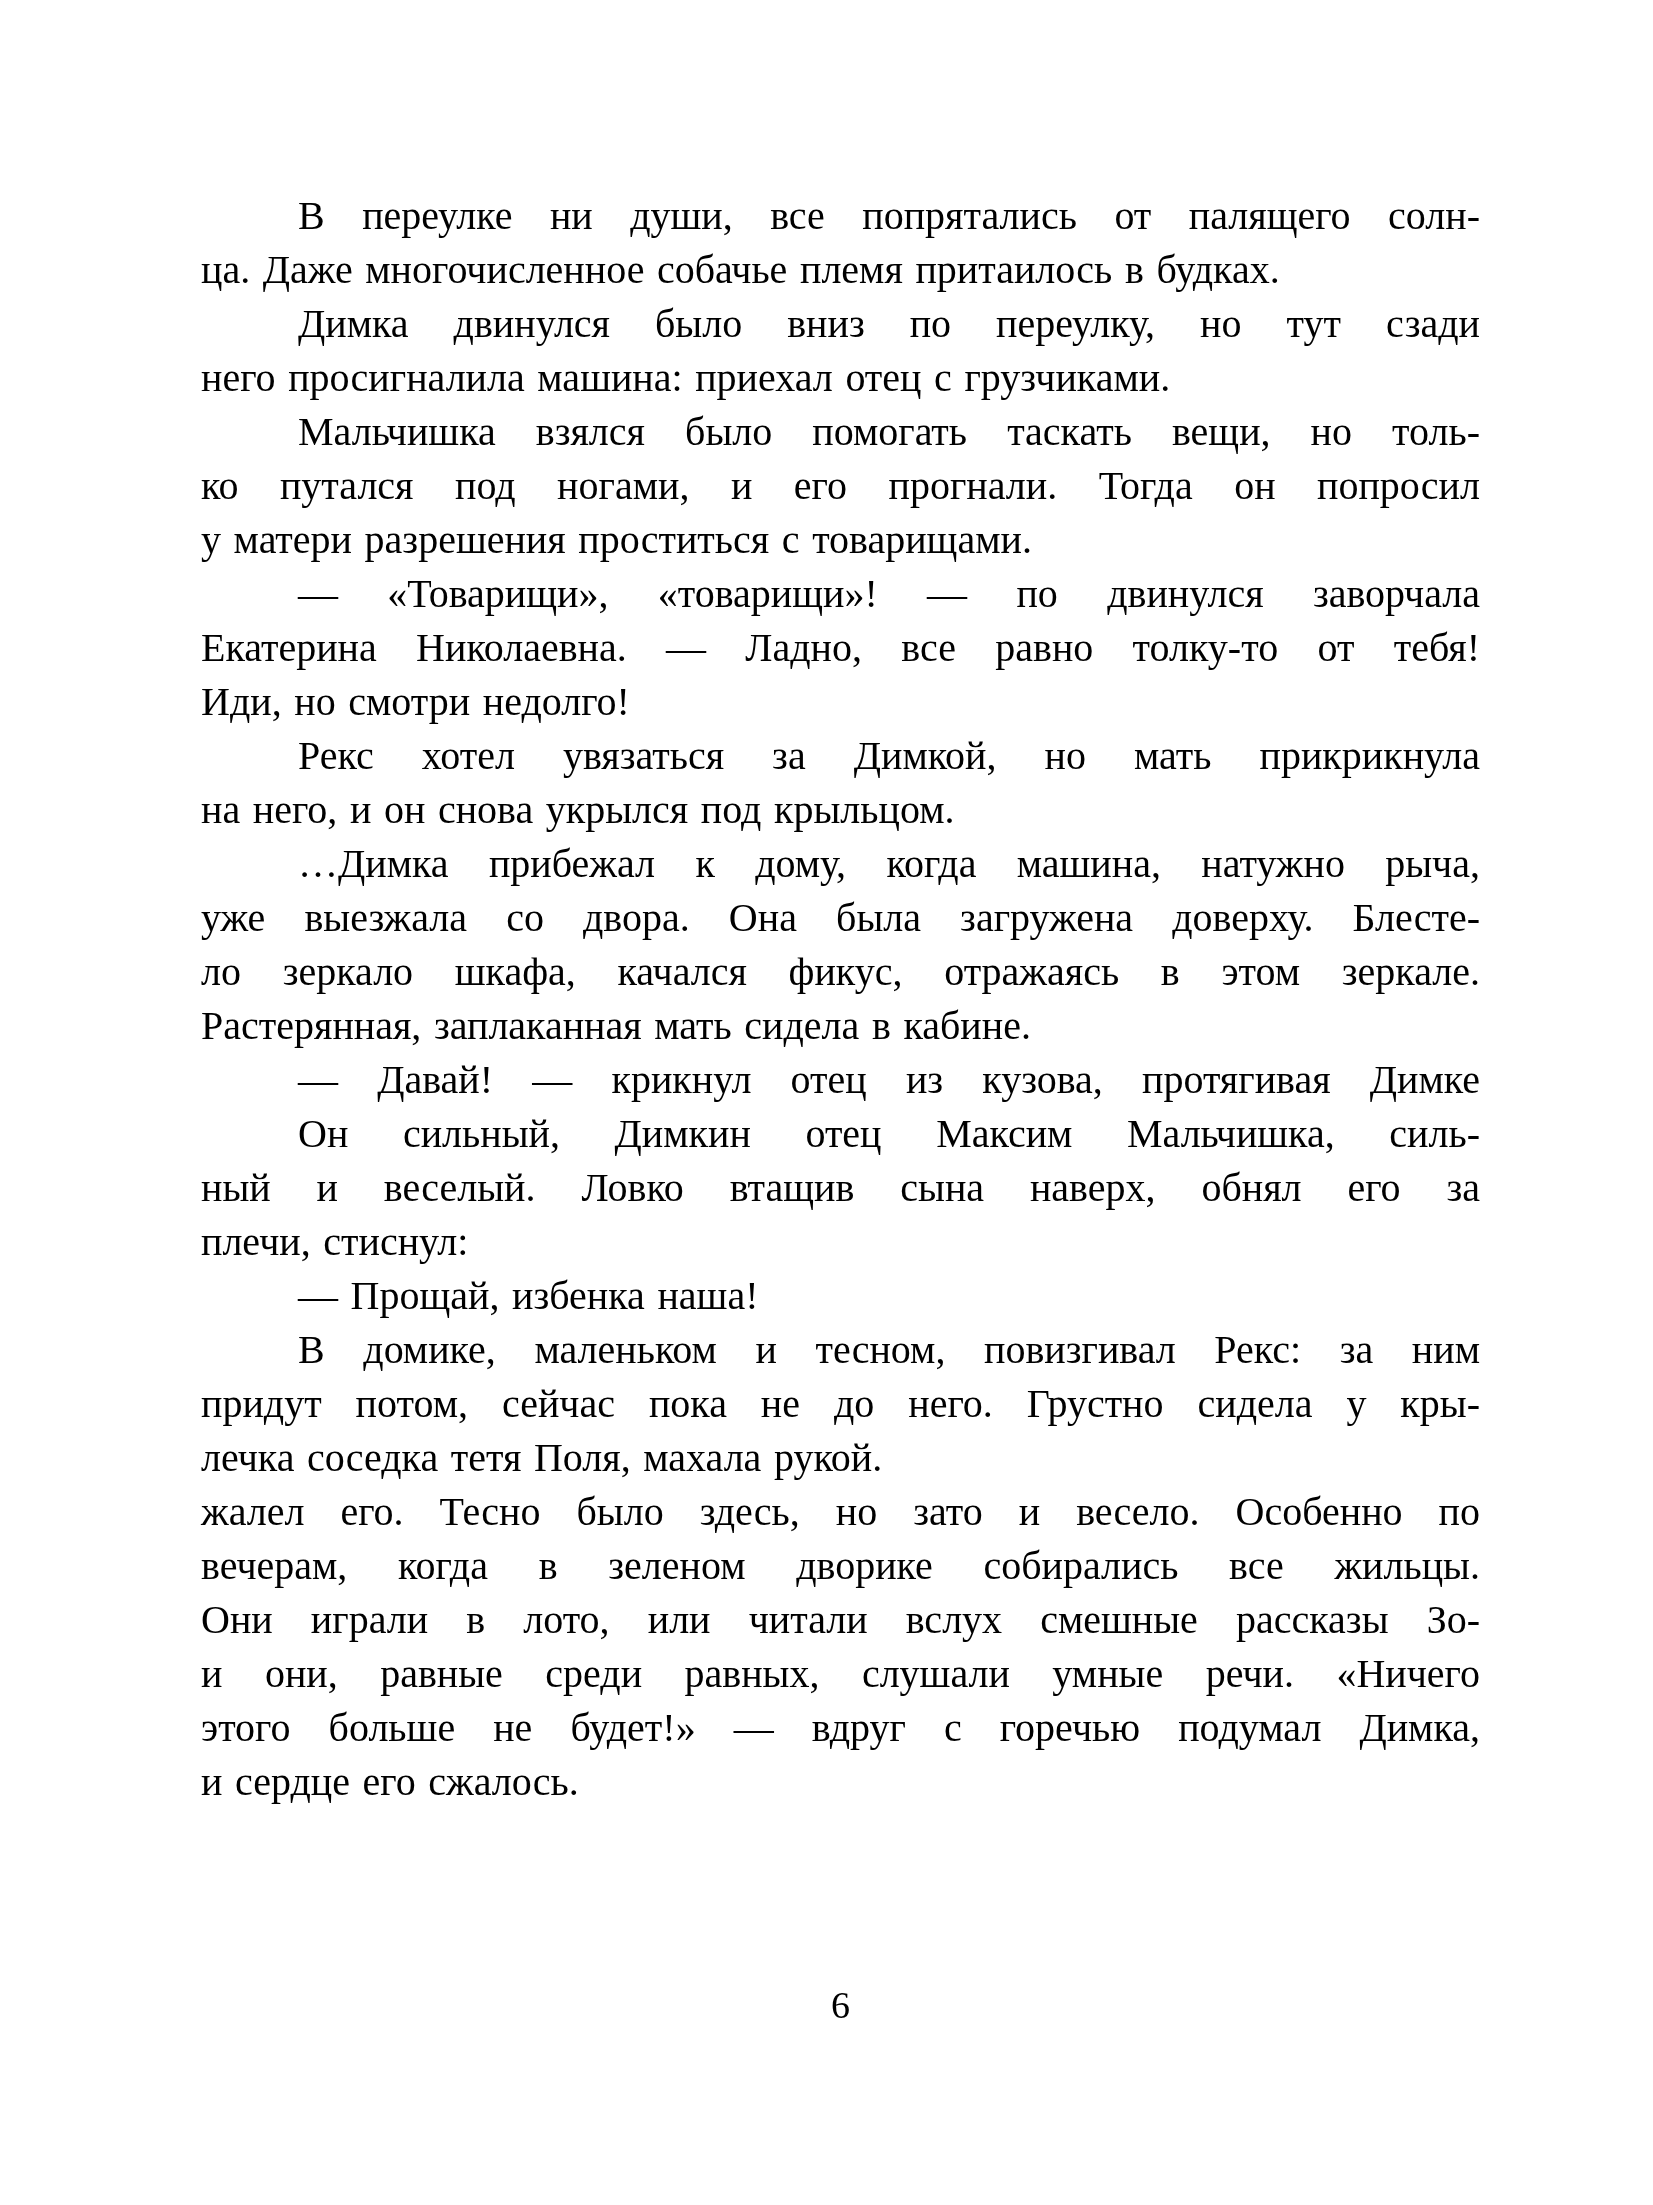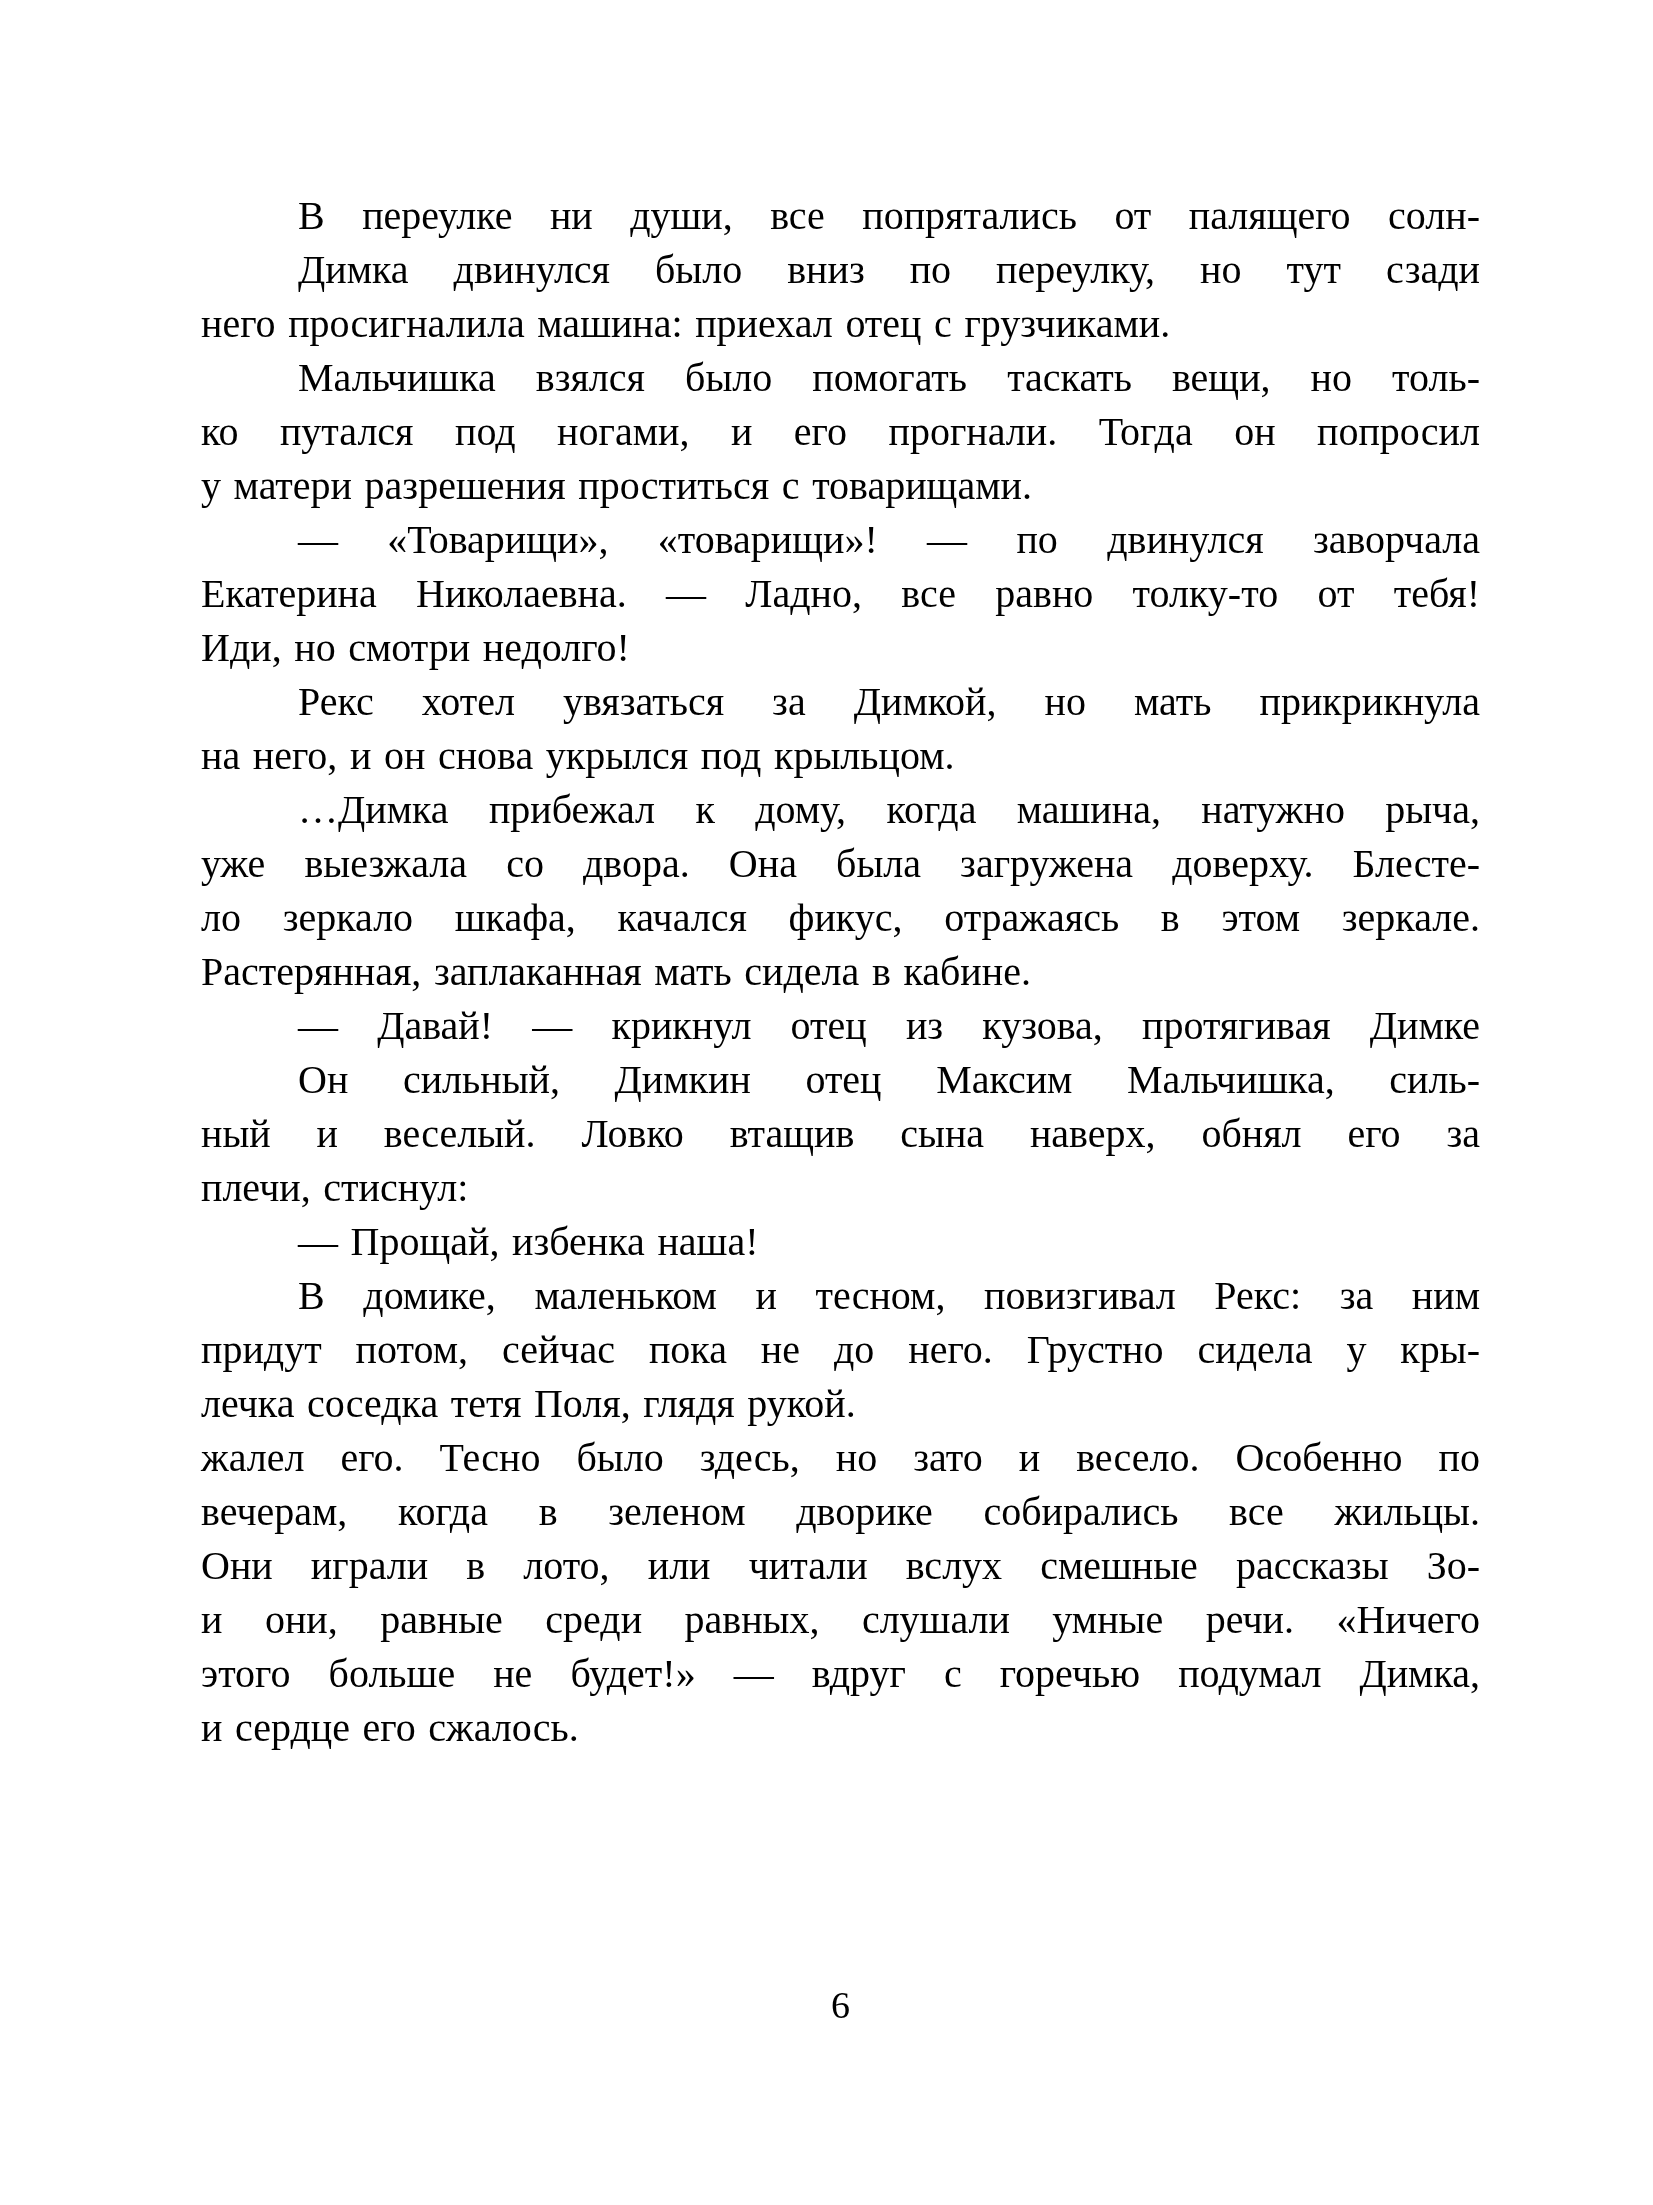--- a/index.html
+++ b/index.html
@@ -52,20 +52,21 @@
   }
 </style>
 </head>
 <body>
 
 <div class="page">
   <main class="text-block">
 
   <p class="para">
         <span class="line first">В переулке ни души, все попрятались от палящего солн-</span>
+        <span class="line para-end">ца. Даже многочисленное собачье племя притаилось в будках.</span>
       </p>
       <p class="para">
         <span class="line first">Димка двинулся было вниз по переулку, но тут сзади</span>
         <span class="line para-end">него просигналила машина: приехал отец с грузчиками.</span>
       </p>
       <p class="para">
         <span class="line first">Мальчишка взялся было помогать таскать вещи, но толь-</span>
         <span class="line">ко путался под ногами, и его прогнали. Тогда он попросил</span>
         <span class="line para-end">у матери разрешения проститься с товарищами.</span>
       </p>
@@ -91,21 +92,21 @@
         <span class="line first">Он сильный, Димкин отец Максим Мальчишка, силь-</span>
         <span class="line">ный и веселый. Ловко втащив сына наверх, обнял его за</span>
         <span class="line para-end">плечи, стиснул:</span>
       </p>
       <p class="para">
         <span class="line first para-end">— Прощай, избенка наша!</span>
       </p>
       <p class="para">
         <span class="line first">В домике, маленьком и тесном, повизгивал Рекс: за ним</span>
         <span class="line">придут потом, сейчас пока не до него. Грустно сидела у кры-</span>
-        <span class="line para-end">лечка соседка тетя Поля, глядя рукой.</span>
+        <span class="line para-end">лечка соседка тетя Поля, махала рукой.</span>
       </p>
       <p class="para">
         <span class="line">жалел его. Тесно было здесь, но зато и весело. Особенно по</span>
         <span class="line">вечерам, когда в зеленом дворике собирались все жильцы.</span>
         <span class="line">Они играли в лото, или читали вслух смешные рассказы Зо-</span>
         <span class="line">и они, равные среди равных, слушали умные речи. «Ничего</span>
         <span class="line">этого больше не будет!» — вдруг с горечью подумал Димка,</span>
         <span class="line para-end">и сердце его сжалось.</span>
       </p>
     </main>

